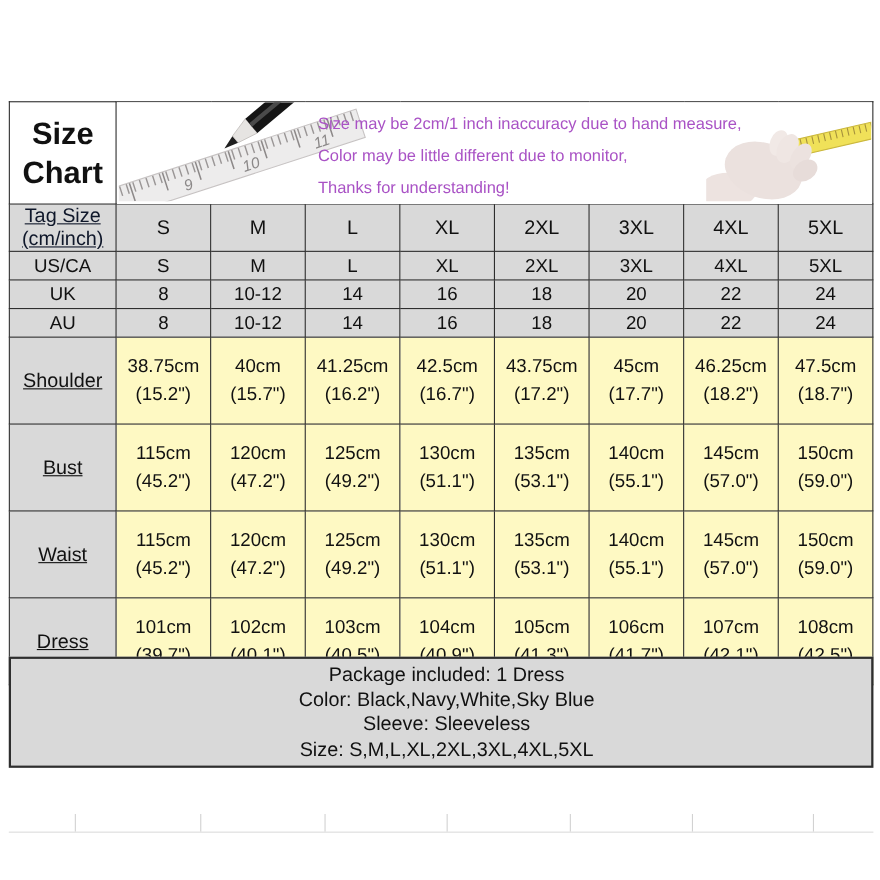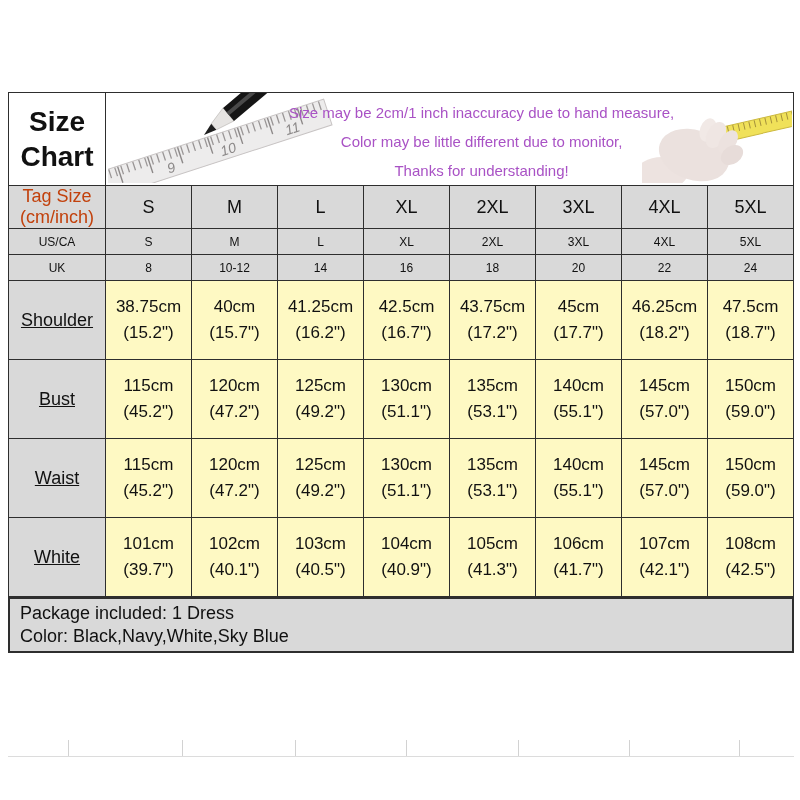--- a/index.html
+++ b/index.html
@@ -20,39 +20,39 @@
     padding:0; color:#111;
   }
   tr.banner td { height:92px; background:#fff; }
   td.size-chart {
     font-size:28px; font-weight:bold; line-height:35px; white-space:pre-line;
   }
   td.banner-art { position:relative; vertical-align:top; }
   .banner-wrap { position:relative; width:100%; height:92px; overflow:hidden; }
   svg.pencil { position:absolute; left:2px; top:0; }
   svg.hand   { position:absolute; right:1px; top:4px; }
-  .notes { position:absolute; left:183px; top:5px; text-align:center; }
+  .notes { position:absolute; left:183px; top:5px; text-align:left; }
   .note-line { font-size:15px; line-height:29px; white-space:nowrap; color:#a952c5; }
 
   tr.tag td   { height:40px; background:#d9d9d9; font-size:18px; }
-  td.tag-label { color:#c2410c; white-space:pre-line; font-size:19px; line-height:21px; }
-  tr.plain td { height:25px; background:#d9d9d9; font-size:12px; }
+  td.tag-label { color:#0f172a; white-space:pre-line; font-size:19px; line-height:21px;text-decoration:underline; }
+  tr.plain td { height:25px; background:#d9d9d9; font-size:17px; }
   tr.measure td {
     height:78px; background:#fef9c3; font-size:17px; line-height:26px; white-space:pre-line;
   }
   tr.measure td.row-label {
     background:#d9d9d9; font-size:18px; white-space:normal; line-height:normal;text-decoration:underline;
   }
 
   
   .info-box {
     position:absolute; left:8px; top:597px; width:786px; box-sizing:border-box;
     background:#d9d9d9; border:2px solid #2e2e2e; padding:3px 0 4px 10px;
   }
-  .info-line { font-size:18px; line-height:22.5px; text-align:left; color:#111; }
+  .info-line { font-size:18px; line-height:22.5px; text-align:center; color:#111; }
 
   
   .ghost-row {
     position:absolute; left:8px; top:740px; width:786px; height:16px;
     border-bottom:1px solid #dcdcdc;
   }
   .ghost-v { position:absolute; top:0; width:1px; height:100%; background:#d2d2d2; }
 </style>
 </head>
 <body>
@@ -149,20 +149,31 @@
       <td>8</td>
       <td>10-12</td>
       <td>14</td>
       <td>16</td>
       <td>18</td>
       <td>20</td>
       <td>22</td>
       <td>24</td>
     </tr>
 
+    <tr class="plain">
+      <td class="row-label">AU</td>
+      <td>8</td>
+      <td>10-12</td>
+      <td>14</td>
+      <td>16</td>
+      <td>18</td>
+      <td>20</td>
+      <td>22</td>
+      <td>24</td>
+    </tr>
 
     <tr class="measure">
       <td class="row-label">Shoulder</td>
       <td>38.75cm
 (15.2")</td>
       <td>40cm
 (15.7")</td>
       <td>41.25cm
 (16.2")</td>
       <td>42.5cm
@@ -211,21 +222,21 @@
 (53.1")</td>
       <td>140cm
 (55.1")</td>
       <td>145cm
 (57.0")</td>
       <td>150cm
 (59.0")</td>
     </tr>
 
     <tr class="measure">
-      <td class="row-label">White</td>
+      <td class="row-label">Dress</td>
       <td>101cm
 (39.7")</td>
       <td>102cm
 (40.1")</td>
       <td>103cm
 (40.5")</td>
       <td>104cm
 (40.9")</td>
       <td>105cm
 (41.3")</td>
@@ -235,20 +246,22 @@
 (42.1")</td>
       <td>108cm
 (42.5")</td>
     </tr>
   </tbody>
     </table>
 
   <div class="info-box">
     <div class="info-line">Package included: 1 Dress</div>
     <div class="info-line">Color: Black,Navy,White,Sky Blue</div>
+    <div class="info-line">Sleeve: Sleeveless</div>
+    <div class="info-line">Size: S,M,L,XL,2XL,3XL,4XL,5XL</div>
   </div>
 
   <div class="ghost-row">
     <span class="ghost-v" style="left:60px"></span>
     <span class="ghost-v" style="left:174px"></span>
     <span class="ghost-v" style="left:287px"></span>
     <span class="ghost-v" style="left:398px"></span>
     <span class="ghost-v" style="left:510px"></span>
     <span class="ghost-v" style="left:621px"></span>
     <span class="ghost-v" style="left:731px"></span>

